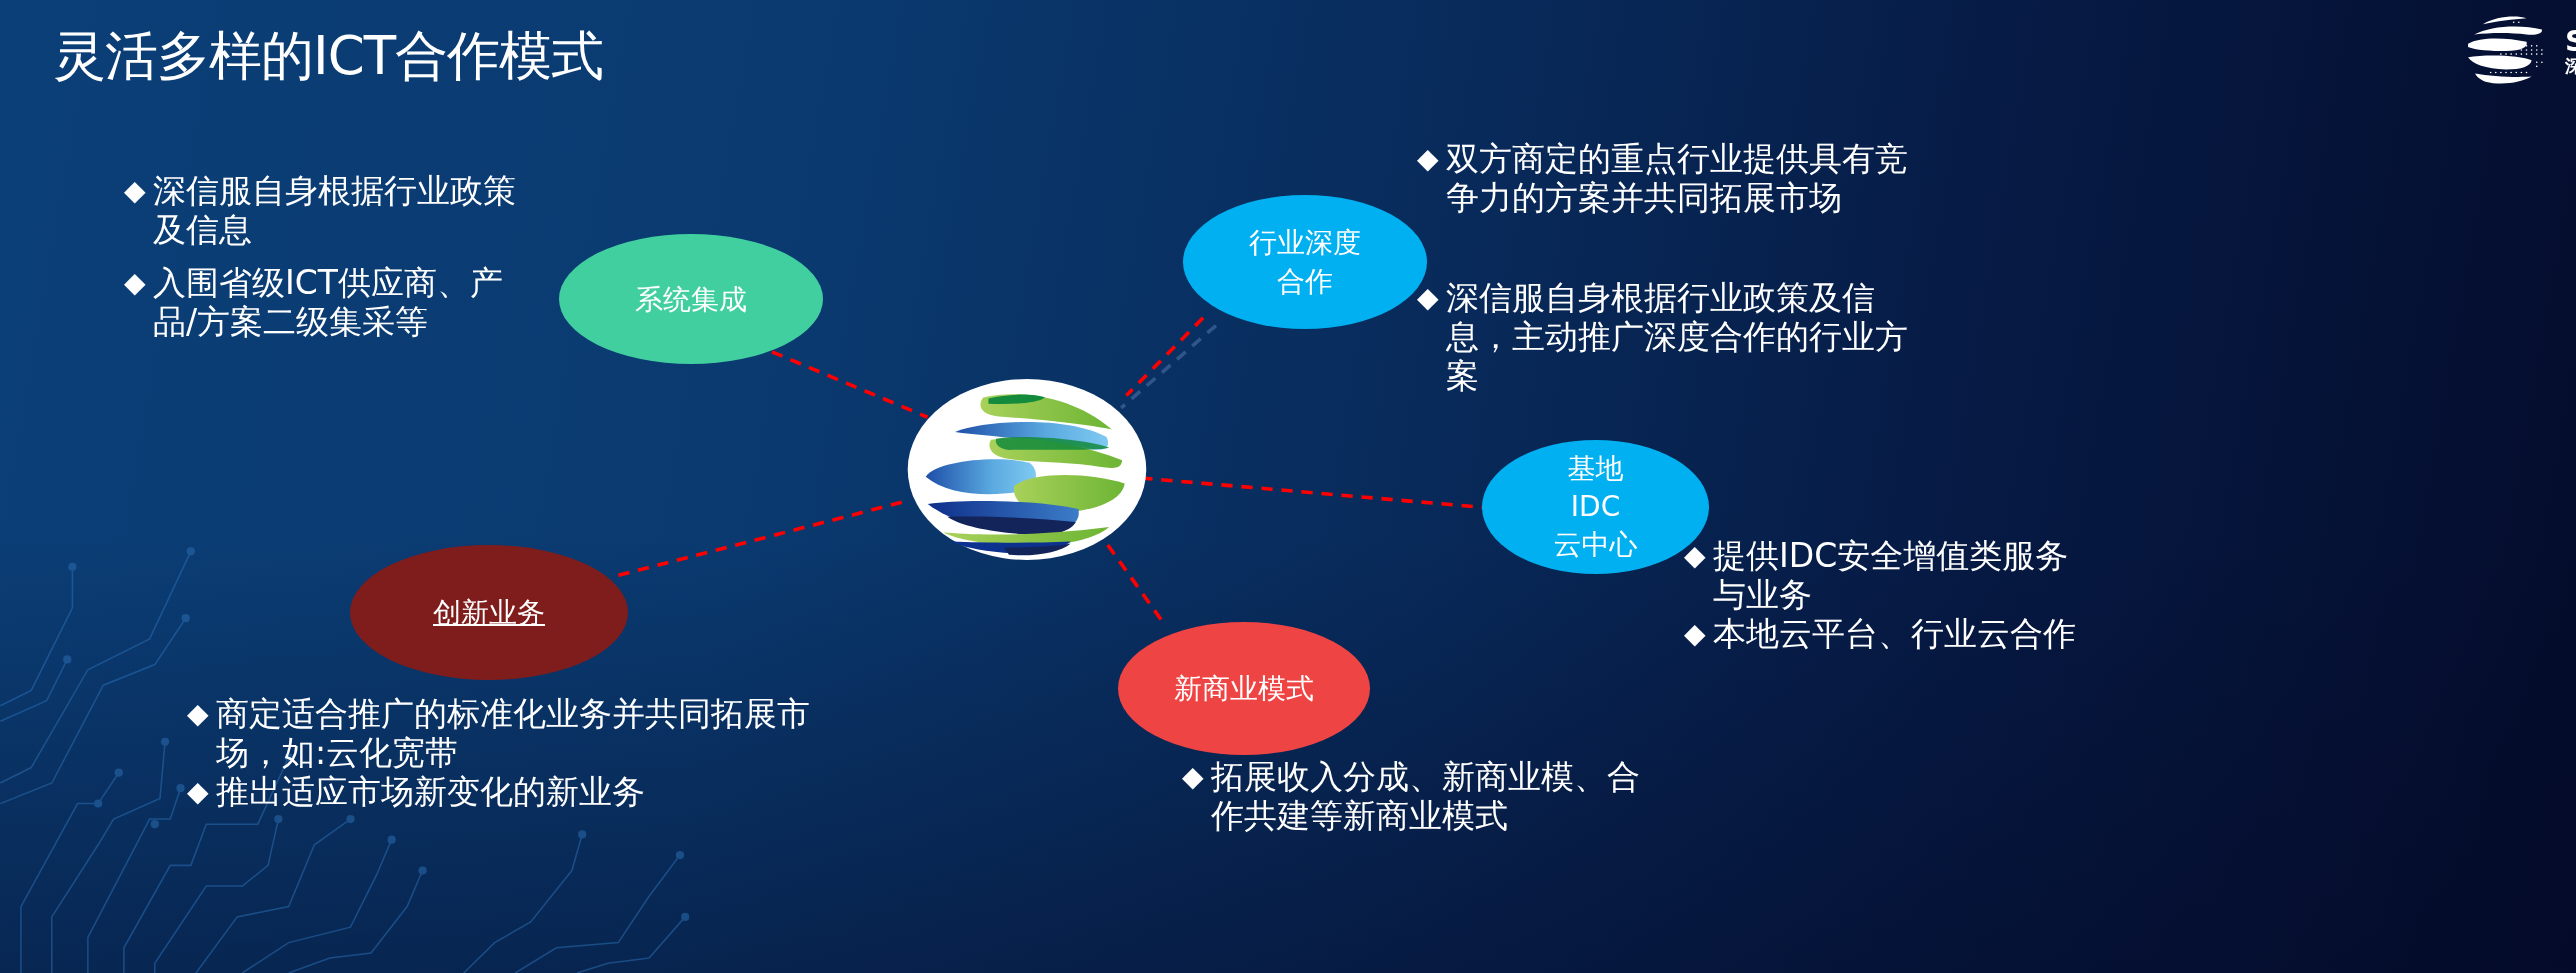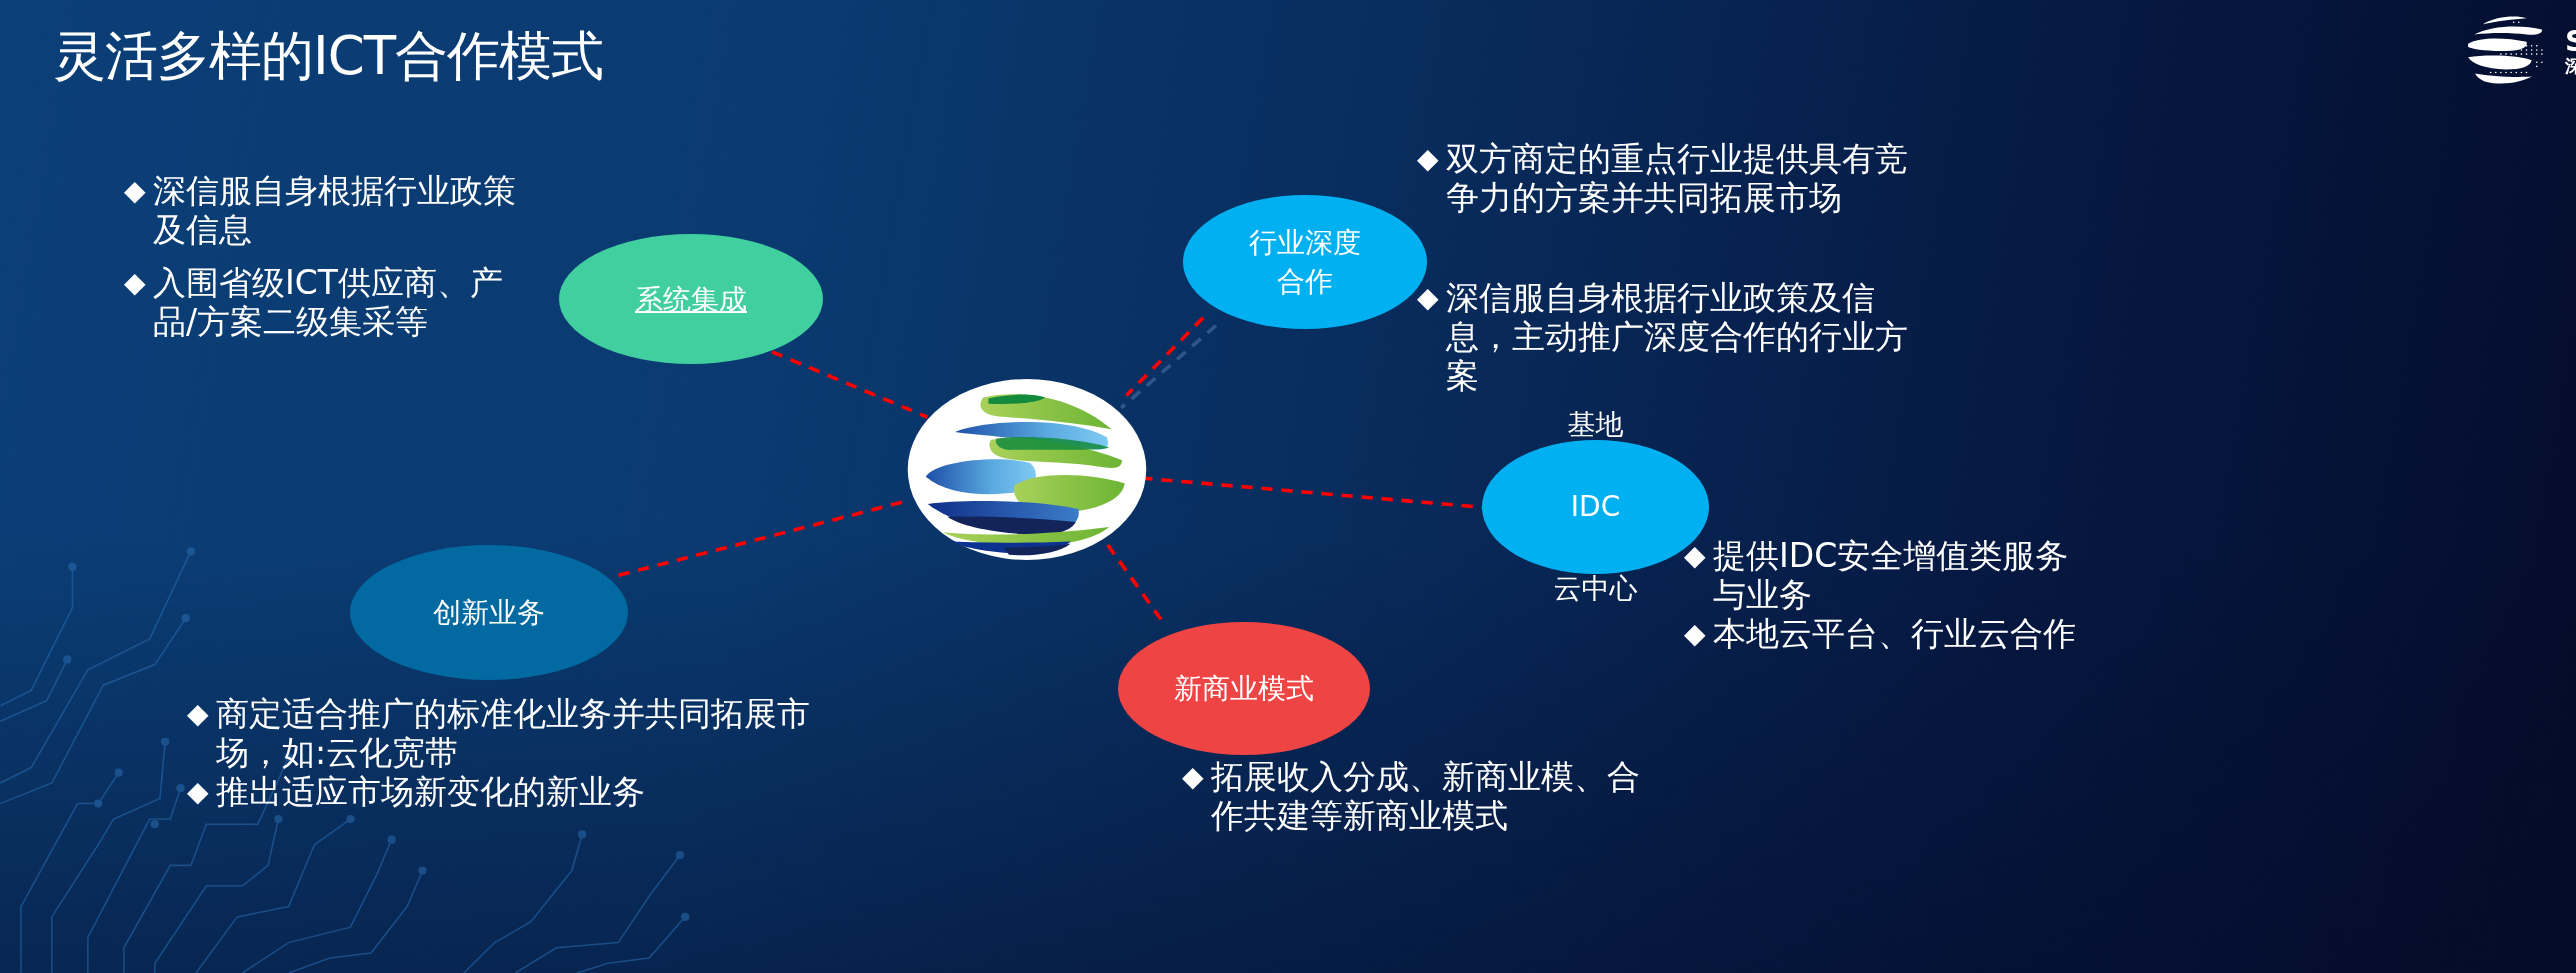--- a/index.html
+++ b/index.html
@@ -173,21 +173,21 @@
   <path d="M175 118 C230 110 340 118 395 135 C380 142 280 138 200 140 C180 138 172 128 175 118 Z" fill="#138a3c" opacity="0.85"></path>
   <path d="M38 192 C60 160 180 150 240 165 C260 180 255 210 230 220 C160 232 80 228 38 192 Z" fill="url(#gb1)"></path>
   <path d="M210 210 C250 180 360 185 425 205 C420 240 360 260 300 262 C240 260 205 245 210 210 Z" fill="url(#gg1)"></path>
   <path d="M42 245 C110 235 260 238 335 255 C340 280 320 296 280 300 C200 305 100 290 42 245 Z" fill="url(#gb2)"></path>
   <path d="M80 270 C150 268 250 272 330 280 C320 300 280 308 240 305 C170 300 110 290 80 270 Z" fill="#12245a"></path>
   <path d="M72 300 C120 305 240 310 395 290 C360 320 280 330 200 325 C130 320 95 312 72 300 Z" fill="url(#gg1)"></path>
   <path d="M90 318 C140 320 230 322 320 318 C300 338 240 345 190 340 C140 335 105 328 90 318 Z" fill="#0d318f"></path>
   <path d="M190 330 C230 330 290 328 320 322 C300 340 250 348 200 344 Z" fill="#12245a"></path>
 </svg>
 
-<div class="ellipse" style="left:559px;top:234px;width:264px;height:130px;background:#41cfa0;text-decoration:underline;">
+<div class="ellipse" style="left:559px;top:234px;width:264px;height:130px;background:#41cfa0;">
   <span>系统集成</span>
 </div>
 <div class="bullets" style="left:124px;top:171px;width:407px;">
   <div class="bullet" style="margin-bottom:14.4px;">
     <span class="dia">◆</span>
     <span class="txt">深信服自身根据行业政策及信息</span>
   </div>
   <div class="bullet">
     <span class="dia">◆</span>
     <span class="txt">入围省级ICT供应商、产品/方案二级集采等</span>
@@ -202,21 +202,21 @@
   <div class="bullet" style="margin-bottom:61px;">
     <span class="dia">◆</span>
     <span class="txt">双方商定的重点行业提供具有竞争力的方案并共同拓展市场</span>
   </div>
   <div class="bullet">
     <span class="dia">◆</span>
     <span class="txt">深信服自身根据行业政策及信息，主动推广深度合作的行业方案</span>
   </div>
 </div>
 
-<div class="ellipse" style="left:1482px;top:440px;width:227px;height:134px;background:#00b0f0;flex-direction:column;line-height:38px;gap:44px;">
+<div class="ellipse" style="left:1482px;top:440px;width:227px;height:134px;background:#00b0f0;flex-direction:column;line-height:38px;">
   <span>基地</span>
   <span>IDC</span>
   <span>云中心</span>
 </div>
 <div class="bullets" style="left:1684px;top:536px;width:402px;">
   <div class="bullet">
     <span class="dia">◆</span>
     <span class="txt">提供IDC安全增值类服务与业务</span>
   </div>
   <div class="bullet">
@@ -229,21 +229,21 @@
   <span>新商业模</span>
   <span>式</span>
 </div>
 <div class="bullets" style="left:1182px;top:757px;width:474px;">
   <div class="bullet">
     <span class="dia">◆</span>
     <span class="txt">拓展收入分成、新商业模、合作共建等新商业模式</span>
   </div>
 </div>
 
-<div class="ellipse" style="left:350px;top:545px;width:278px;height:135px;background:#0369a1;">
+<div class="ellipse" style="left:350px;top:545px;width:278px;height:135px;background:#7f1d1d;text-decoration:underline;">
   <span>创新业务</span>
 </div>
 <div class="bullets" style="left:187px;top:694px;width:623px;">
   <div class="bullet">
     <span class="dia">◆</span>
     <span class="txt">商定适合推广的标准化业务并共同拓展市场，如:云化宽带</span>
   </div>
   <div class="bullet">
     <span class="dia">◆</span>
     <span class="txt">推出适应市场新变化的新业务</span>

